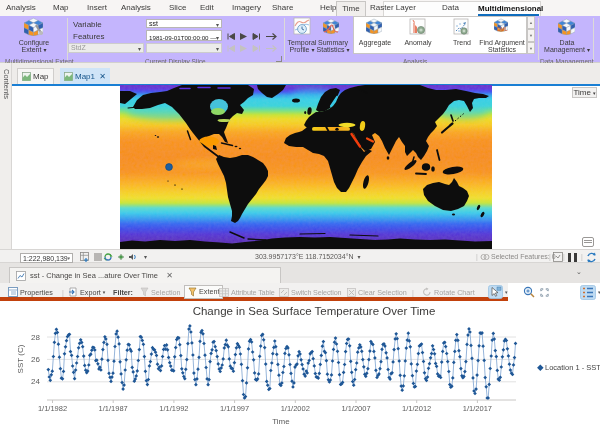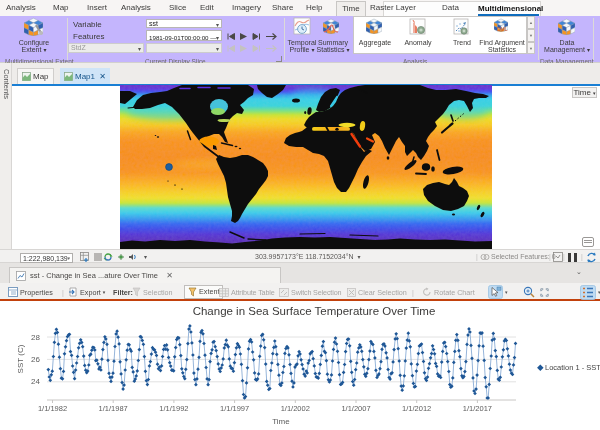--- a/index.html
+++ b/index.html
@@ -20,38 +20,38 @@
 #contents span{position:absolute;left:2px;top:6px;font-size:7.5px;color:#555;writing-mode:vertical-rl}
 #tabstrip{left:12px;top:63px;width:588px;height:21px;background:#eeecea}
 .vtab{position:absolute;top:5px;height:16px;font-size:8px;display:flex;align-items:center;padding:0 4px;gap:2px}
 
 #mapview{left:12px;top:84px;width:588px;height:164px;background:#fff;border-top:2px solid #1a7fd4}
 
 #statusbar{left:0;top:249px;width:600px;height:14px;background:#f2f1f0;border-top:1px solid #d8d6d4;border-bottom:1px solid #d8d6d4;font-size:7px;color:#5a5856}
 
 #ctabrow{left:0;top:263px;width:600px;height:20px;background:#e6e4e2}
 #ctab{position:absolute;left:9px;top:3px;height:16px;background:#f4f3f1;border:1px solid #c8c6c4;border-bottom:none;display:flex;align-items:center;font-size:7.5px;color:#4a4846;padding:0 6px;gap:4px}
-#ctoolbar{left:0;top:283px;width:600px;height:18px;background:#f2f1f0;border-bottom:2px solid #c2410c;font-size:7.2px;color:#4a4846}
+#ctoolbar{left:0;top:283px;width:508px;height:18px;background:#f2f1f0;border-bottom:4px solid #c2410c;font-size:7.2px;color:#4a4846}
 .ti{position:absolute;top:2px;height:14px;display:flex;align-items:center;gap:2px;white-space:nowrap}
 .ti.gray{color:#a6a4a2}
 #chartarea{left:0;top:301px;width:600px;height:129px;background:#fff}
 #charttitle{position:absolute;left:14px;top:305px;width:600px;text-align:center;font-size:11.5px;color:#3b3a39}
 svg{display:block}
 </style></head><body>
 
 <div class="abs" id="menubar">
   <span class="mi" style="left:6px">Analysis</span>
   <span class="mi" style="left:53px">Map</span>
   <span class="mi" style="left:87px">Insert</span>
   <span class="mi" style="left:121px">Analysis</span>
   <span class="mi" style="left:169px">Slice</span>
   <span class="mi" style="left:200px">Edit</span>
   <span class="mi" style="left:232px">Imagery</span>
   <span class="mi" style="left:272px">Share</span>
-  <span class="mi" style="left:306px">Help</span>
+  <span class="mi" style="left:320px">Help</span>
   <span class="abs" style="left:336px;top:1px;width:30px;height:15px;background:#f0eeec;border:1px solid #c8c6c4;border-bottom:none;text-align:center;padding-top:2px">Time</span>
   <span class="abs" style="left:383px;top:1px;width:158px;height:15px;background:#fdfdfd;border:1px solid #d8d6d4;border-bottom:none"></span>
   <span class="mi" style="left:370px;top:3px">Raster Layer</span>
   <span class="mi" style="left:442px;top:3px">Data</span>
   <span class="mi" style="left:478px;top:3.5px;font-weight:bold;color:#111;font-size:8px">Multidimensional</span>
   <span class="abs" style="left:478px;top:13.5px;width:61px;height:2px;background:#0f6cbd"></span>
 </div>
 
 <div class="abs" id="ribbon">
 
@@ -409,21 +409,21 @@
   <div class="ti" style="left:8px"><svg width="10" height="10" viewBox="0 0 10 10">
         <rect x="0.5" y="0.5" width="9" height="9" fill="#fff" stroke="#7a9cc0" stroke-width="1"></rect>
         <path d="M1,3 L9,3 M3,5 L8,5 M3,7 L8,7" stroke="#7a9cc0" stroke-width="0.8"></path>
       </svg>Properties</div>
   <div class="ti" style="left:62px;color:#c0bebc">|</div>
   <div class="ti" style="left:68px"><svg width="10" height="10" viewBox="0 0 10 10">
         <path d="M2,1 L8,1 L8,9 L2,9 Z" fill="#fff" stroke="#999" stroke-width="0.8"></path>
         <path d="M1,5 L6,5 M4,3 L6,5 L4,7" stroke="#3a76b8" stroke-width="1.1" fill="none"></path>
       </svg>Export <span style="font-size:5px">▾</span></div>
   <div class="ti" style="left:113px;font-weight:bold">Filter:</div>
-  <div class="ti gray" style="left:132px"><svg width="9" height="10" viewBox="0 0 9 10">
+  <div class="ti gray" style="left:140px"><svg width="9" height="10" viewBox="0 0 9 10">
         <path d="M1,1 L8,1 L5.5,5 L5.5,9 L3.5,7.5 L3.5,5 Z" fill="#d8d6d4" stroke="#c0bebc" stroke-width="0.6"></path>
       </svg>Selection</div>
   <div class="ti" style="left:184px;border:1px solid #c0bebc;background:#fbfbfa;padding:0 3px;top:1.5px;height:14px"><svg width="9" height="10" viewBox="0 0 9 10">
         <path d="M1,1 L8,1 L5.5,5 L5.5,9 L3.5,7.5 L3.5,5 Z" fill="#f5c26b" stroke="#8a6a20" stroke-width="0.6"></path>
       </svg>Extent</div>
   <div class="ti" style="left:222px;color:#c0bebc">|</div>
   <div class="ti gray" style="left:219px;letter-spacing:-0.15px"><svg width="10" height="9" viewBox="0 0 10 9">
         <rect x="0.5" y="0.5" width="9" height="8" fill="#ececea" stroke="#c0bebc" stroke-width="0.7"></rect>
         <path d="M0.5,3 L9.5,3 M0.5,5.7 L9.5,5.7 M3.5,0.5 L3.5,8.5 M6.5,0.5 L6.5,8.5" stroke="#c0bebc" stroke-width="0.7"></path>
       </svg>Attribute Table</div>

